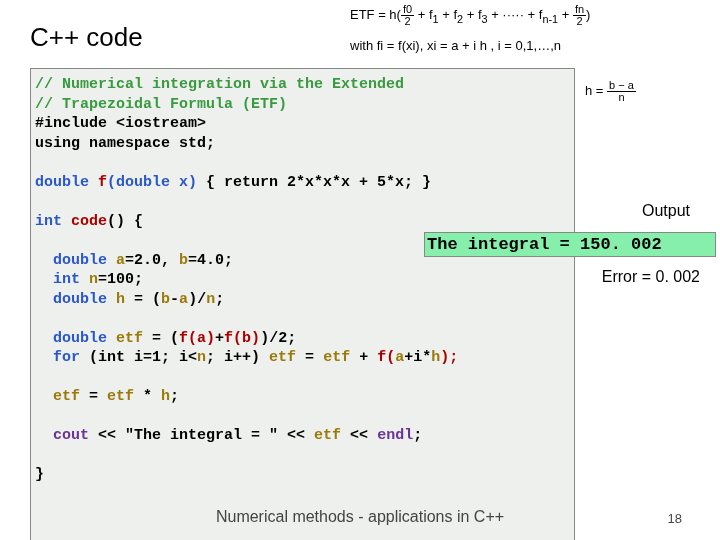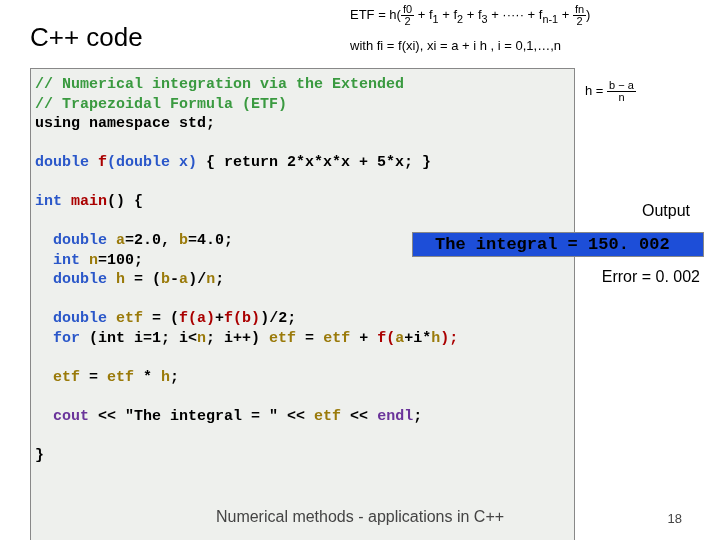--- a/index.html
+++ b/index.html
@@ -59,27 +59,27 @@
 
   .output-title {
     position: absolute;
     right: 30px;
     top: 202px;
     font-size: 16px;
     color: #000;
   }
   .output-box {
     position: absolute;
-    left: 412px;
+    left: 424px;
     top: 232px;
     width: 292px;
-    background: #1d4ed8;
+    background: #86efac;
     border: 1px solid #888;
     box-sizing: border-box;
-    padding: 2px 22px;
+    padding: 2px 2px;
     font-family: "Courier New", monospace;
     font-size: 17px;
     font-weight: bold;
     color: #000;
   }
   .error-text {
     position: absolute;
     right: 20px;
     top: 268px;
     font-size: 16px;
@@ -111,25 +111,26 @@
   ETF = h(<span class="frac"><span class="num">f0</span><span class="den">2</span></span> + f<sub>1</sub> + f<sub>2</sub> + f<sub>3</sub> + ····· + f<sub>n-1</sub> + <span class="frac"><span class="num">fn</span><span class="den">2</span></span>)
 </div>
 <div class="handwriting hw2">with  fi = f(xi),   xi = a + i h ,   i = 0,1,…,n</div>
 <div class="handwriting hw3">
   h = <span class="frac"><span class="num">b − a</span><span class="den">n</span></span>
 </div>
 
 <div class="codebox">
 <div class="line"><span class="cm">// Numerical integration via the Extended</span></div>
 <div class="line"><span class="cm">// Trapezoidal Formula (ETF)</span></div>
+<div class="line">#include &lt;iostream&gt;</div>
 <div class="line">using namespace std;</div>
 <div class="line">&nbsp;</div>
 <div class="line"><span class="kw">double</span> <span class="fn">f</span><span class="kw">(double x)</span><span> { return 2*x*x*x + 5*x; }</span></div>
 <div class="line">&nbsp;</div>
-<div class="line"><span class="kw">int</span> <span class="fn">main</span><span>()</span><span> {</span></div>
+<div class="line"><span class="kw">int</span> <span class="fn">code</span><span>()</span><span> {</span></div>
 <div class="line">&nbsp;</div>
 <div class="line">  <span class="kw">double</span> <span class="id">a</span><span>=2.0,</span> <span class="id">b</span><span>=4.0;</span></div>
 <div class="line">  <span class="kw">int</span> <span class="id">n</span><span>=100;</span></div>
 <div class="line">  <span class="kw">double</span> <span class="id">h</span><span> = (</span><span class="id">b</span><span>-</span><span class="id">a</span><span>)/</span><span class="id">n</span><span>;</span></div>
 <div class="line">&nbsp;</div>
 <div class="line">  <span class="kw">double</span> <span class="id">etf</span><span> = (</span><span class="fn">f(a)</span><span>+</span><span class="fn">f(b)</span><span>)/2;</span></div>
 <div class="line">  <span class="kw">for</span><span> (int i=1; i&lt;</span><span class="id">n</span><span>; i++) </span><span class="id">etf</span><span> = </span><span class="id">etf</span><span> + </span><span class="fn">f(</span><span class="id">a</span><span>+i*</span><span class="id">h</span><span class="fn">);</span></div>
 <div class="line">&nbsp;</div>
 <div class="line">  <span class="id">etf</span><span> = </span><span class="id">etf</span><span> * </span><span class="id">h</span><span>;</span></div>
 <div class="line">&nbsp;</div>

